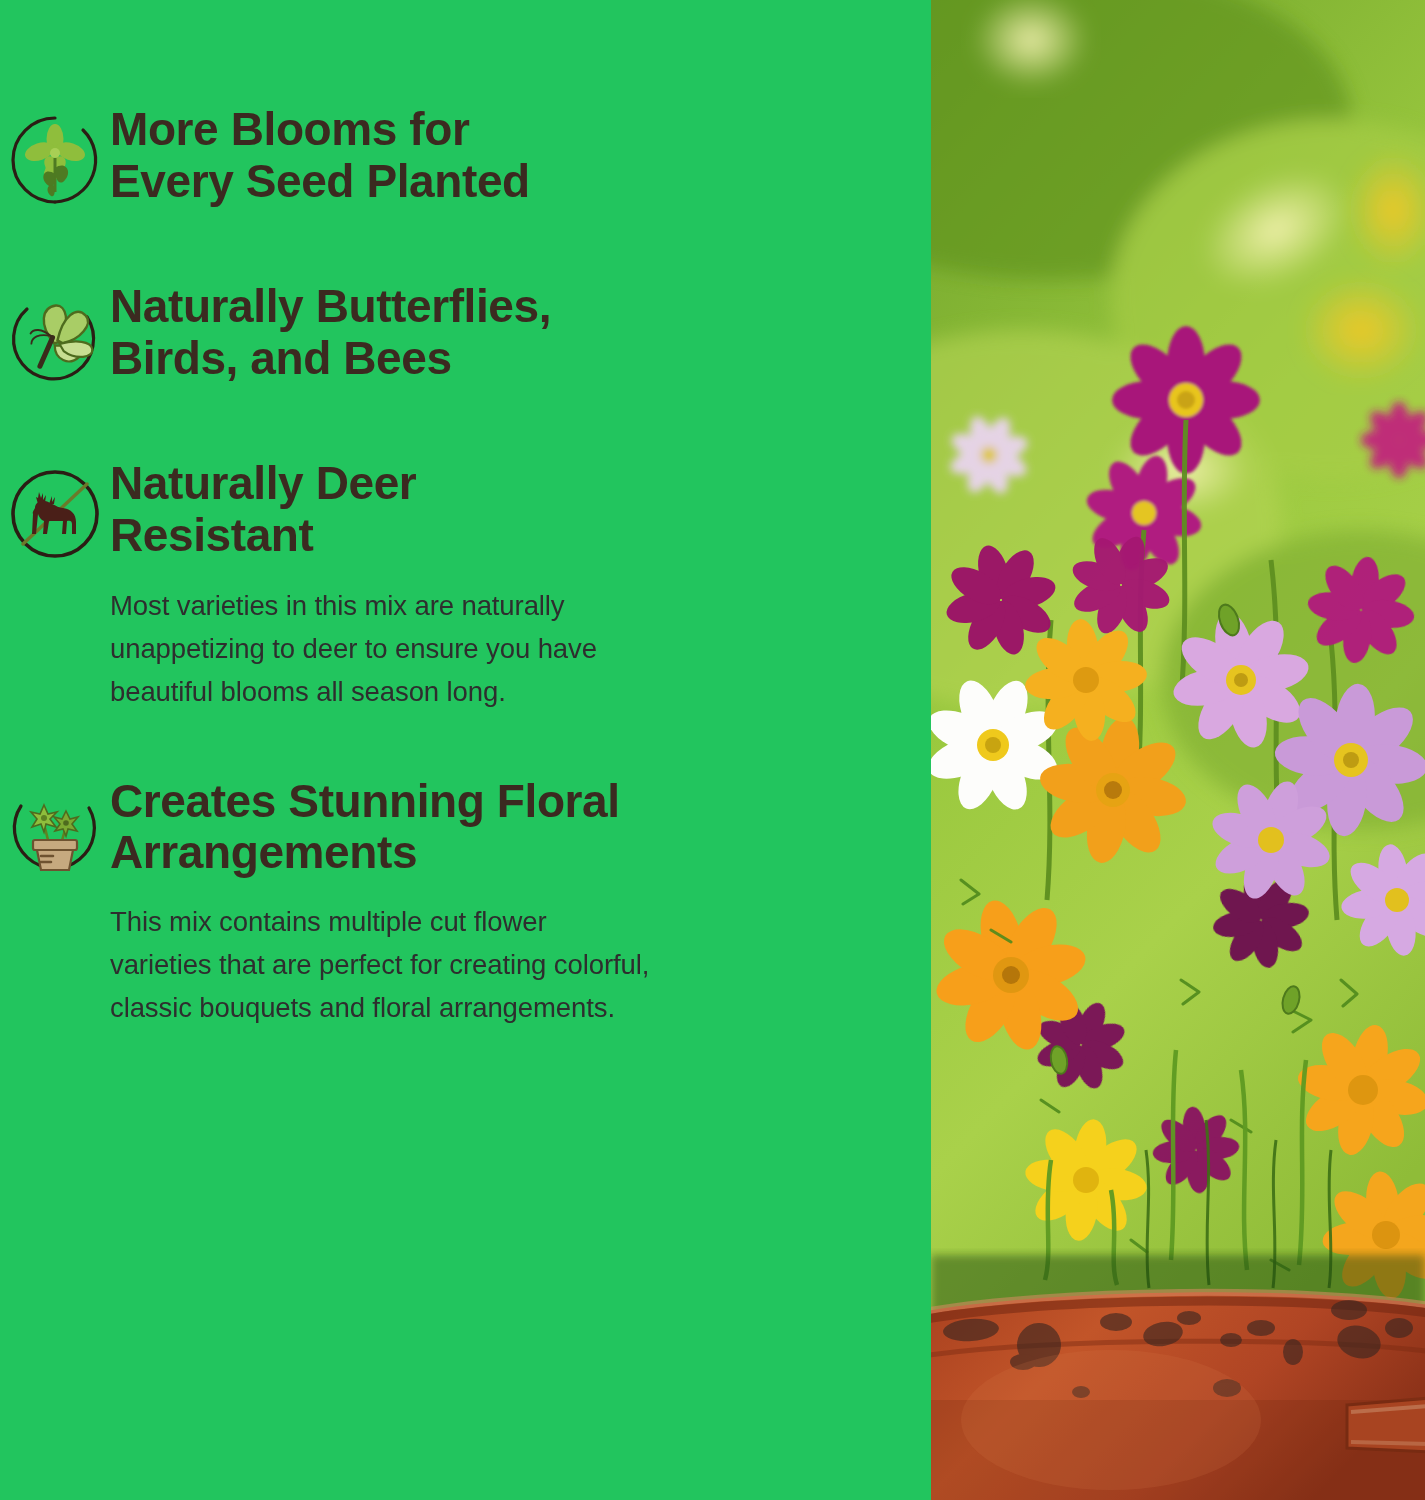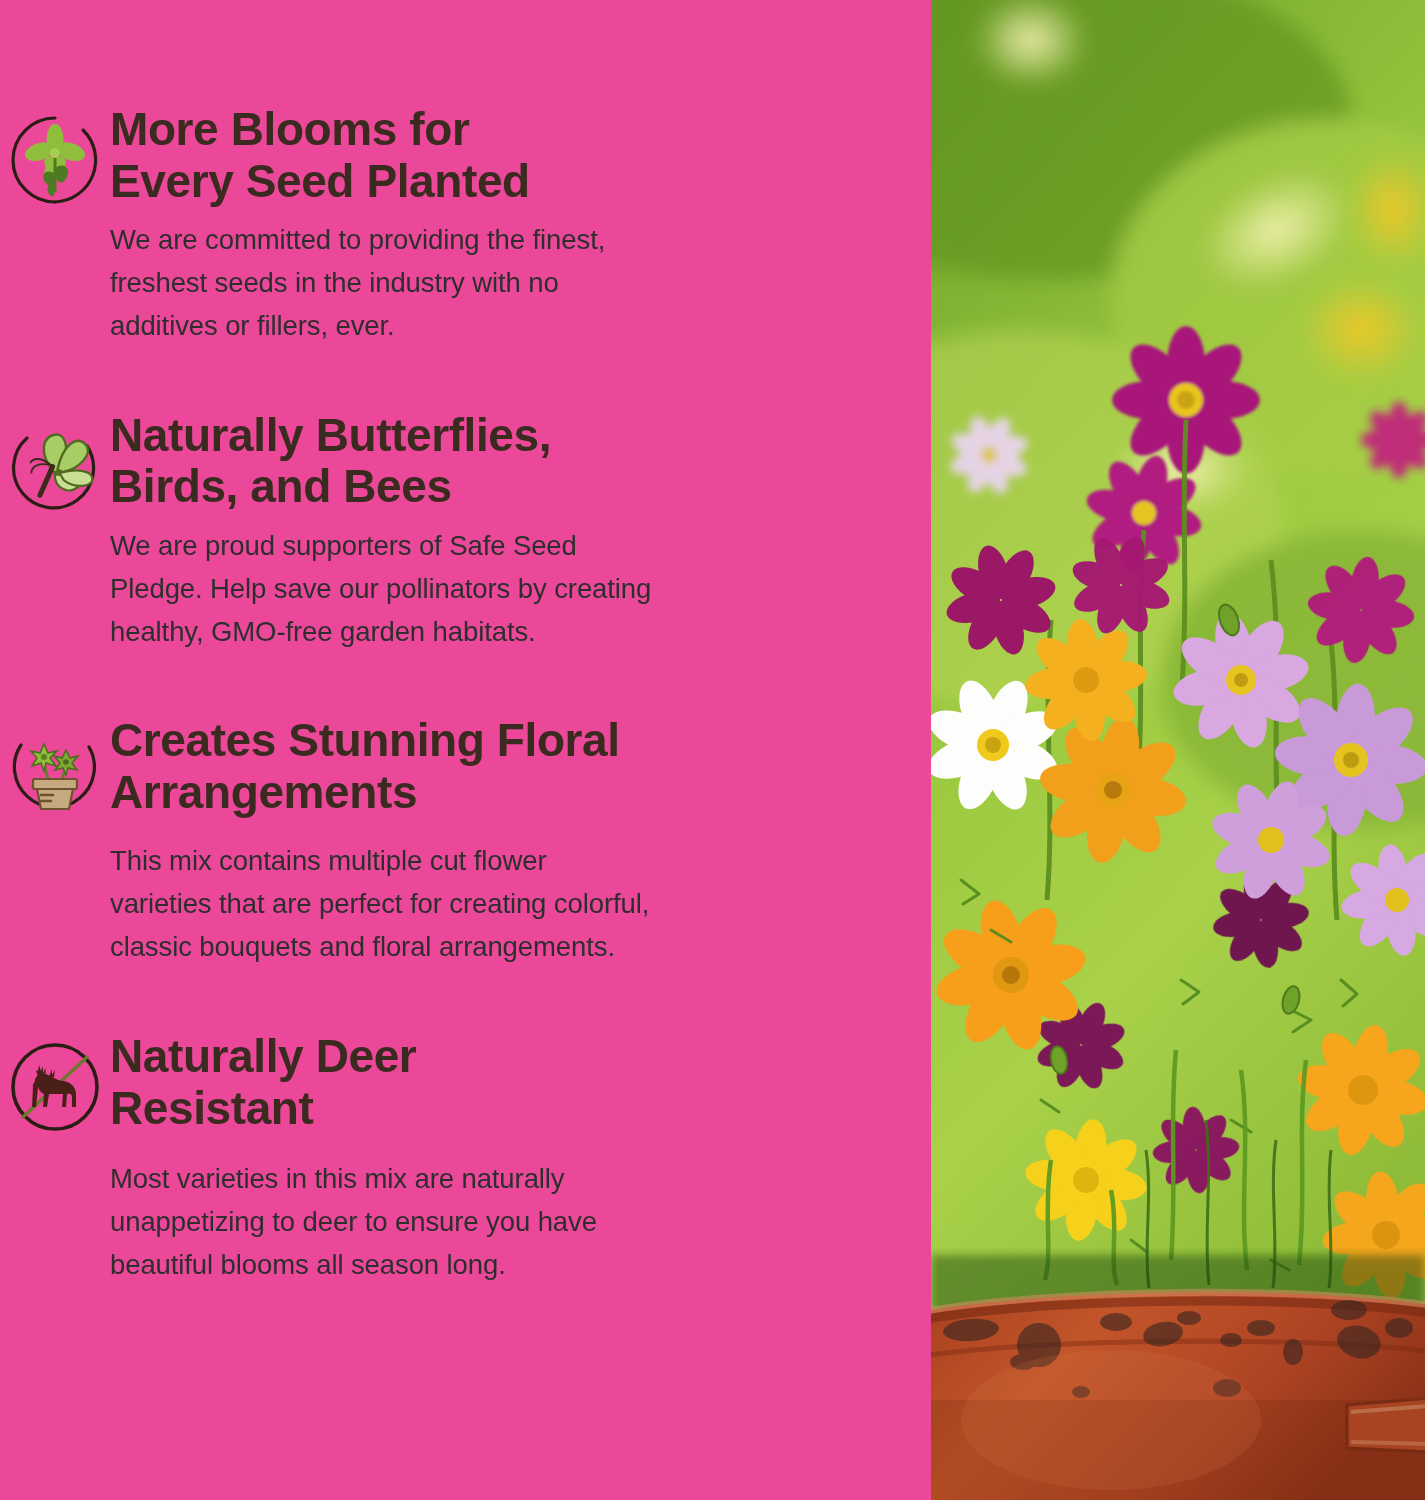--- a/index.html
+++ b/index.html
@@ -7,21 +7,21 @@
   body {
     font-family:"Liberation Sans", sans-serif;
     background:#FDFEEC;
     overflow:hidden;
   }
   .page { position:relative; width:1425px; height:1500px; display:flex; }
 
   
   .features {
     width:931px; height:1500px;
-    background:#ec4899;
+    background:#22c55e;
     position:relative;
     padding:96px 60px 0 0;
   }
   .feature {
     display:flex;
     align-items:flex-start;
     margin-bottom:62px;
   }
   .feature:last-child { margin-bottom:0; }
 
@@ -89,23 +89,20 @@
           </g>
           <path d="M50 48 L50 82" stroke="#4E7A22" stroke-width="3" fill="none"></path>
           <path d="M50 64 C38 56 34 70 44 76 C50 79 50 70 50 64Z" fill="#4E7A22"></path>
           <path d="M50 58 C62 50 68 64 58 72 C52 75 50 66 50 58Z" fill="#4E7A22"></path>
           <path d="M50 76 C42 72 40 82 46 86 C50 88 50 80 50 76Z" fill="#4E7A22"></path>
         </svg>
       </div>
       <div class="feature-body">
         <h2 class="feature-heading">More Blooms for
 Every Seed Planted</h2>
-        <p class="feature-text">We are committed to providing the finest,
-freshest seeds in the industry with no
-additives or fillers, ever.</p>
       </div>
     </div>
 
     <div class="feature f2">
       <div class="icon-wrap">
         <svg width="100" height="100" viewBox="0 0 100 100">
           <path d="M22 22 A40 40 0 1 0 82 30" fill="none" stroke="#2B1D14" stroke-width="3.2" stroke-linecap="round"></path>
           <g transform="translate(50,52) rotate(-16)">
             <path d="M-2 4 C-12 -18 -4 -34 10 -32 C20 -30 20 -12 4 4 Z" fill="#A9CD66" stroke="#4E6B1E" stroke-width="2.4"></path>
             <path d="M2 2 C14 -20 30 -26 36 -14 C41 -4 24 8 6 6 Z" fill="#A9CD66" stroke="#4E6B1E" stroke-width="2.4"></path>
@@ -113,50 +110,20 @@
             <path d="M3 6 C20 6 34 12 33 20 C32 29 14 26 5 14 Z" fill="#C8DE92" stroke="#4E6B1E" stroke-width="2.2"></path>
             <path d="M-2 -2 L-22 22" stroke="#3A2B1B" stroke-width="5" stroke-linecap="round"></path>
             <path d="M-3 -4 C-10 -14 -18 -16 -22 -12" fill="none" stroke="#3A2B1B" stroke-width="1.8" stroke-linecap="round"></path>
             <path d="M-3 -4 C-14 -10 -22 -8 -24 -2" fill="none" stroke="#3A2B1B" stroke-width="1.8" stroke-linecap="round"></path>
           </g>
         </svg>
       </div>
       <div class="feature-body">
         <h2 class="feature-heading">Naturally Butterflies,
 Birds, and Bees</h2>
-        <p class="feature-text">We are proud supporters of Safe Seed
-Pledge. Help save our pollinators by creating
-healthy, GMO-free garden habitats.</p>
-      </div>
-    </div>
-
-    <div class="feature f4">
-      <div class="icon-wrap">
-        <svg width="100" height="100" viewBox="0 0 100 100">
-          <path d="M16 24 A40 40 0 1 0 84 26" fill="none" stroke="#2B1D14" stroke-width="3.2" stroke-linecap="round"></path>
-          <path d="M40 46 L44 62 M60 48 L56 62" stroke="#5E8222" stroke-width="2.6" fill="none"></path>
-          <g transform="translate(39,36)">
-            <path d="M0 -13 L4 -4 L13 -6 L6 1 L12 9 L2 6 L0 14 L-3 6 L-12 9 L-7 1 L-13 -6 L-4 -4 Z" fill="#8FBE3C" stroke="#4E6B1E" stroke-width="1.6"></path>
-            <circle r="3" fill="#5E8222"></circle>
-          </g>
-          <g transform="translate(61,41)">
-            <path d="M0 -12 L4 -4 L12 -6 L6 1 L11 8 L2 6 L0 13 L-3 6 L-11 8 L-6 1 L-12 -6 L-4 -4 Z" fill="#7DA832" stroke="#4E6B1E" stroke-width="1.6"></path>
-            <circle r="2.8" fill="#4E6B1E"></circle>
-          </g>
-          <rect x="28" y="58" width="44" height="10" rx="2" fill="#C6A97F" stroke="#6E5230" stroke-width="2.2"></rect>
-          <path d="M32 68 L36 88 L64 88 L68 68 Z" fill="#C6A97F" stroke="#6E5230" stroke-width="2.2"></path>
-          <path d="M36 74 L48 74 M36 80 L46 80" stroke="#6E5230" stroke-width="2.6" stroke-linecap="round"></path>
-        </svg>
-      </div>
-      <div class="feature-body">
-        <h2 class="feature-heading">Creates Stunning Floral
-Arrangements</h2>
-        <p class="feature-text">This mix contains multiple cut flower
-varieties that are perfect for creating colorful,
-classic bouquets and floral arrangements.</p>
       </div>
     </div>
 
     <div class="feature f3">
       <div class="icon-wrap">
         <svg width="100" height="100" viewBox="0 0 100 100">
           <circle cx="50" cy="50" r="42" fill="none" stroke="#2B1D14" stroke-width="3.6"></circle>
           <line x1="18" y1="80" x2="82" y2="20" stroke="#6B7A2A" stroke-width="3.4" stroke-linecap="round"></line>
           <g fill="#4A1F18">
             <path d="M33 40 L31 33 L33 34 L34 28 L36 34 L38 29 L38 36 L41 31 L40 39 Z"></path>
@@ -164,20 +131,47 @@
             <path d="M30 44 C30 39 35 36 40 37 C46 38 50 43 58 44 C66 45 71 50 71 58 L71 70 L67 70 L67 60 C67 57 65 56 62 57 L61 70 L57 70 L58 57 L44 57 L42 70 L38 70 L39 57 C36 56 34 53 33 50 L31 70 L27 70 L28 50 C27 48 29 46 30 44Z"></path>
           </g>
         </svg>
       </div>
       <div class="feature-body">
         <h2 class="feature-heading">Naturally Deer
 Resistant</h2>
         <p class="feature-text">Most varieties in this mix are naturally
 unappetizing to deer to ensure you have
 beautiful blooms all season long.</p>
+      </div>
+    </div>
+
+    <div class="feature f4">
+      <div class="icon-wrap">
+        <svg width="100" height="100" viewBox="0 0 100 100">
+          <path d="M16 24 A40 40 0 1 0 84 26" fill="none" stroke="#2B1D14" stroke-width="3.2" stroke-linecap="round"></path>
+          <path d="M40 46 L44 62 M60 48 L56 62" stroke="#5E8222" stroke-width="2.6" fill="none"></path>
+          <g transform="translate(39,36)">
+            <path d="M0 -13 L4 -4 L13 -6 L6 1 L12 9 L2 6 L0 14 L-3 6 L-12 9 L-7 1 L-13 -6 L-4 -4 Z" fill="#8FBE3C" stroke="#4E6B1E" stroke-width="1.6"></path>
+            <circle r="3" fill="#5E8222"></circle>
+          </g>
+          <g transform="translate(61,41)">
+            <path d="M0 -12 L4 -4 L12 -6 L6 1 L11 8 L2 6 L0 13 L-3 6 L-11 8 L-6 1 L-12 -6 L-4 -4 Z" fill="#7DA832" stroke="#4E6B1E" stroke-width="1.6"></path>
+            <circle r="2.8" fill="#4E6B1E"></circle>
+          </g>
+          <rect x="28" y="58" width="44" height="10" rx="2" fill="#C6A97F" stroke="#6E5230" stroke-width="2.2"></rect>
+          <path d="M32 68 L36 88 L64 88 L68 68 Z" fill="#C6A97F" stroke="#6E5230" stroke-width="2.2"></path>
+          <path d="M36 74 L48 74 M36 80 L46 80" stroke="#6E5230" stroke-width="2.6" stroke-linecap="round"></path>
+        </svg>
+      </div>
+      <div class="feature-body">
+        <h2 class="feature-heading">Creates Stunning Floral
+Arrangements</h2>
+        <p class="feature-text">This mix contains multiple cut flower
+varieties that are perfect for creating colorful,
+classic bouquets and floral arrangements.</p>
       </div>
     </div>
 
   </section>
 
   <section class="photo">
     <svg viewBox="0 0 494 1500" preserveAspectRatio="xMidYMid slice">
       <defs>
         <linearGradient id="bokeh" x1="0" y1="0" x2="0.35" y2="1">
           <stop offset="0%" stop-color="#6FA32C"></stop>

